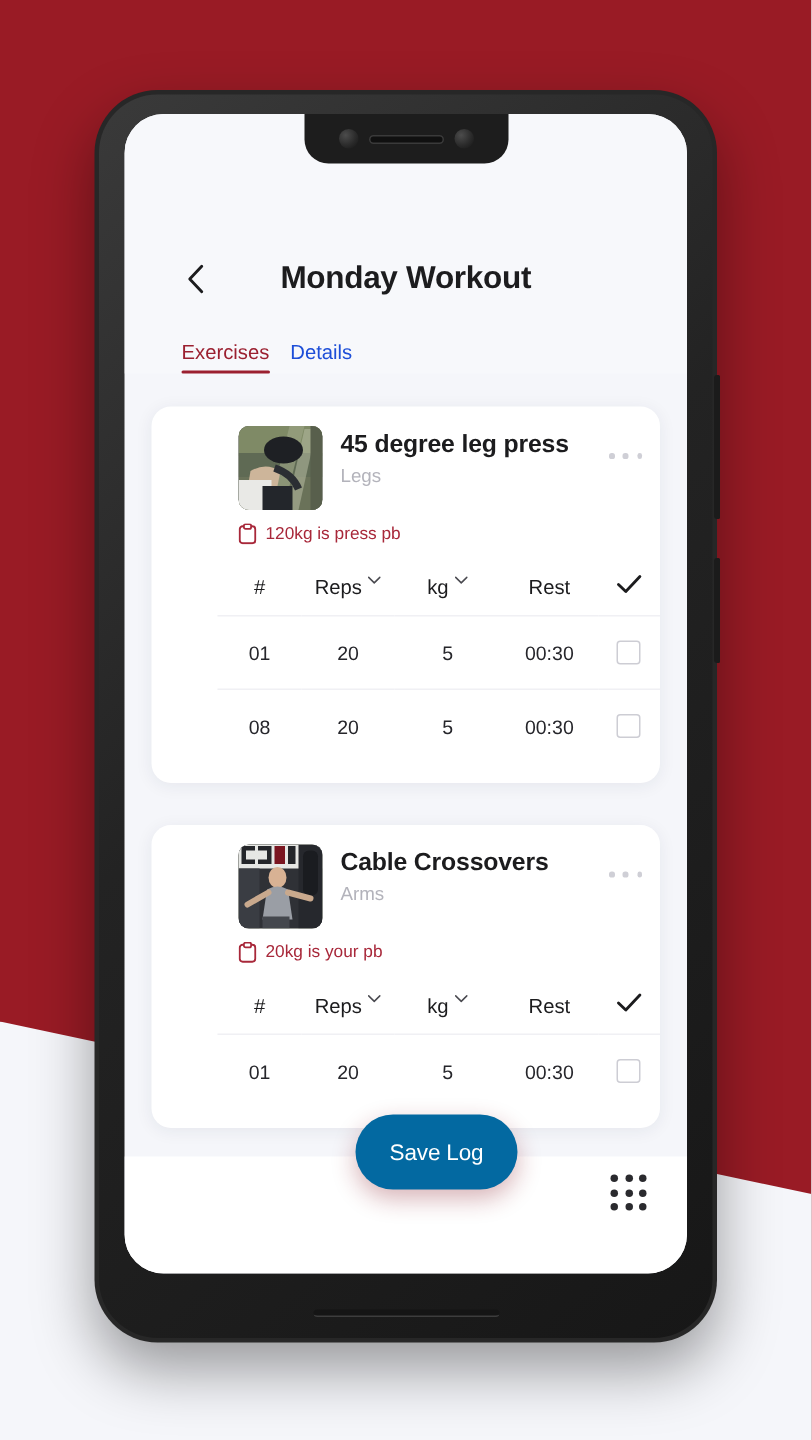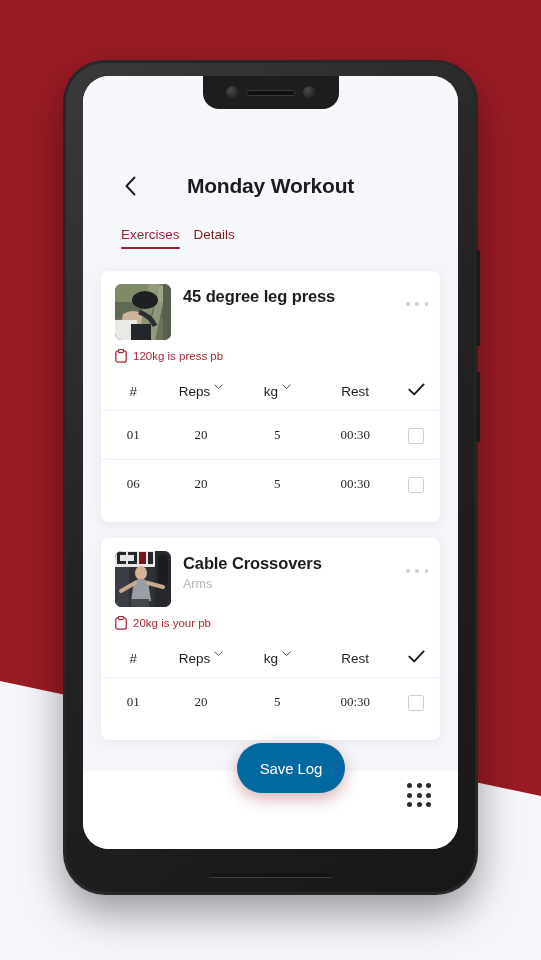--- a/index.html
+++ b/index.html
@@ -151,21 +151,21 @@
   }
 
   
   #tabs {
     display: flex;
     gap: 14px;
     padding: 19px 0 0 38px;
   }
   .tab {
     font-size: 13.5px;
-    color: #7f1d1d;
+    color: #1d4ed8;
     padding-bottom: 7px;
     cursor: pointer;
     position: relative;
   }
   .tab.active {
     color: #9b2030;
     font-weight: normal;
   }
   .tab.active::after {
     content: "";
@@ -177,24 +177,25 @@
     background: #9b2030;
     border-radius: 1px;
   }
 
   
   #card-list {
     padding: 22px 18px 0 18px;
   }
   .exercise-card {
     background: #ffffff;
-    border-radius: 8px;
+    border-radius: 13px;
     box-shadow: 0 2px 11px rgba(32,38,70,0.07);
     overflow: hidden;
-    margin-bottom: 16px;
+    margin-bottom: 28px;
+    padding-left: 44px;
   }
   .card-head {
     position: relative;
     padding: 13px 14px 0 14px;
     display: flex;
     gap: 12px;
   }
   .thumb {
     width: 56px;
     height: 56px;
@@ -274,21 +275,21 @@
   .set-table thead th {
     font-size: 13.5px;
     color: #1c1c1e;
   }
   .th-inner {
     display: inline-flex;
     align-items: flex-start;
     gap: 4px;
   }
   .set-table tbody tr { border-top: 1px solid #f0f0f4; }
-  .set-table tbody td { color: #26262b; font-size: 13px; font-family: Liberation Serif, serif; }
+  .set-table tbody td { color: #26262b; font-size: 13px; }
   .row-checkbox {
     display: inline-block;
     width: 14px;
     height: 14px;
     border: 1.4px solid #cdcdd4;
     border-radius: 2.5px;
     cursor: pointer;
     vertical-align: middle;
   }
   .card-bottom-pad { height: 14px; }
@@ -392,20 +393,21 @@
                 <ellipse cx="30" cy="16" rx="13" ry="9" fill="#1e2024"></ellipse>
                 <path d="M8 30 q10 -6 20 0 l-2 10 l-20 2 Z" fill="#cdb59a"></path>
                 <rect x="0" y="36" width="22" height="20" fill="#e9e9e6"></rect>
                 <rect x="16" y="40" width="20" height="16" fill="#23262b"></rect>
                 <path d="M24 28 q12 4 16 14" stroke="#2b2e33" stroke-width="5" fill="none"></path>
                 <rect x="48" y="0" width="8" height="56" fill="#585f4c"></rect>
               </svg>
             </div>
             <div class="head-text">
               <div class="exercise-name">45 degree leg press</div>
+              <div class="exercise-group">Legs</div>
             </div>
             <div class="more-button">
               <span class="more-dot"></span>
               <span class="more-dot"></span>
               <span class="more-dot"></span>
             </div>
           </div>
 
           <div class="pb-row">
             <svg width="12" height="14" viewBox="0 0 12 14">
@@ -445,21 +447,21 @@
             </thead>
             <tbody>
               <tr>
                 <td>01</td>
                 <td>20</td>
                 <td>5</td>
                 <td>00:30</td>
                 <td><span class="row-checkbox"></span></td>
               </tr>
               <tr>
-                <td>06</td>
+                <td>08</td>
                 <td>20</td>
                 <td>5</td>
                 <td>00:30</td>
                 <td><span class="row-checkbox"></span></td>
               </tr>
             </tbody>
           </table>
           <div class="card-bottom-pad"></div>
         </div>
 

